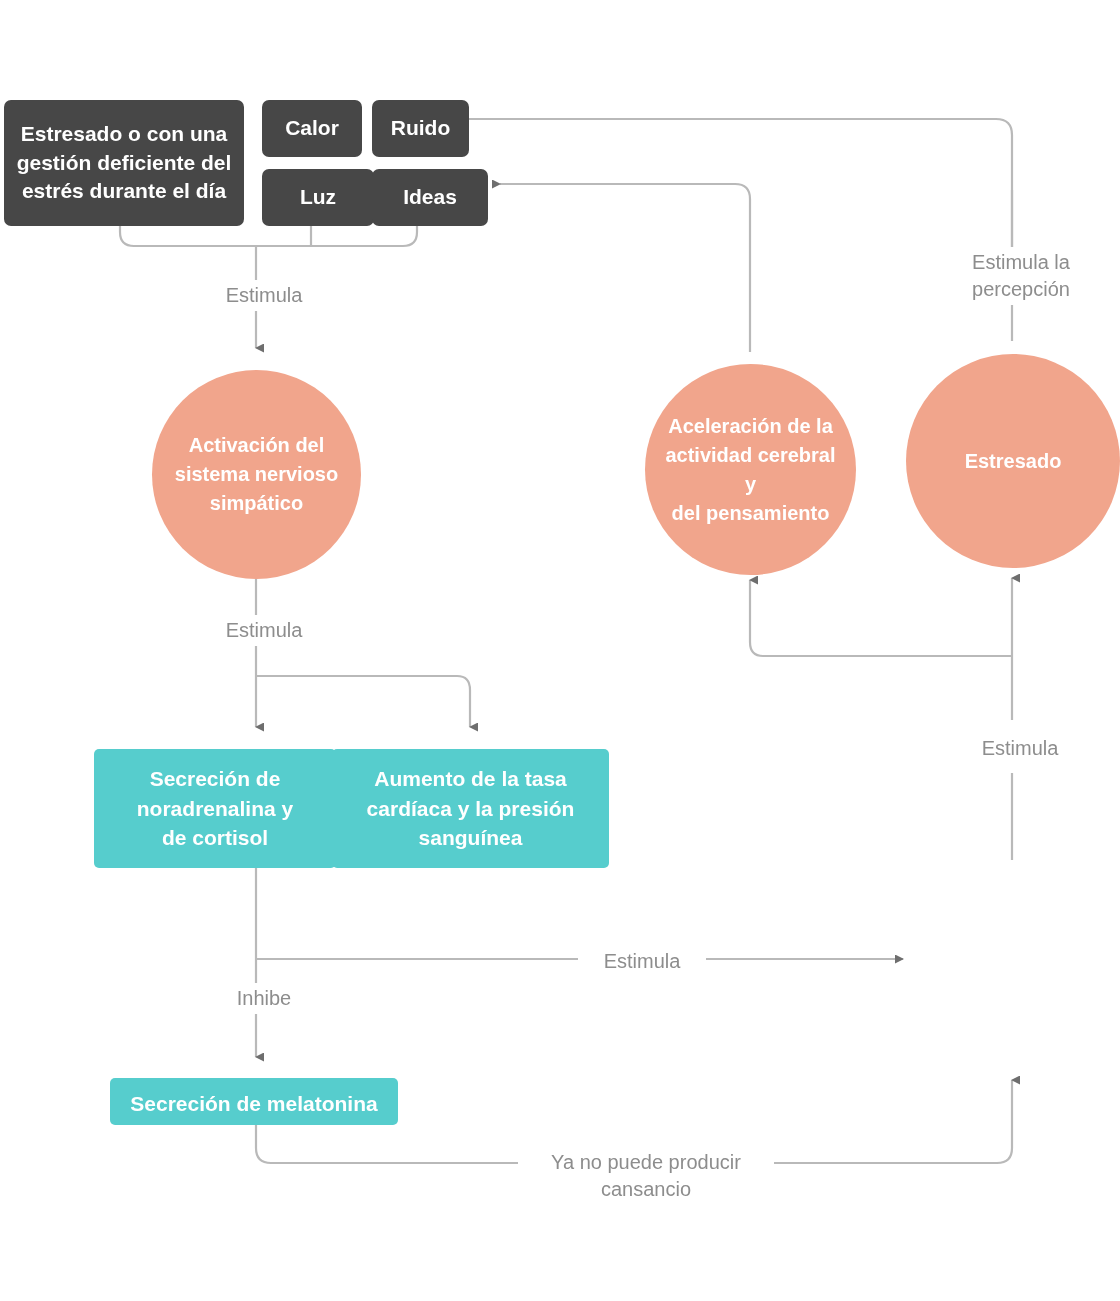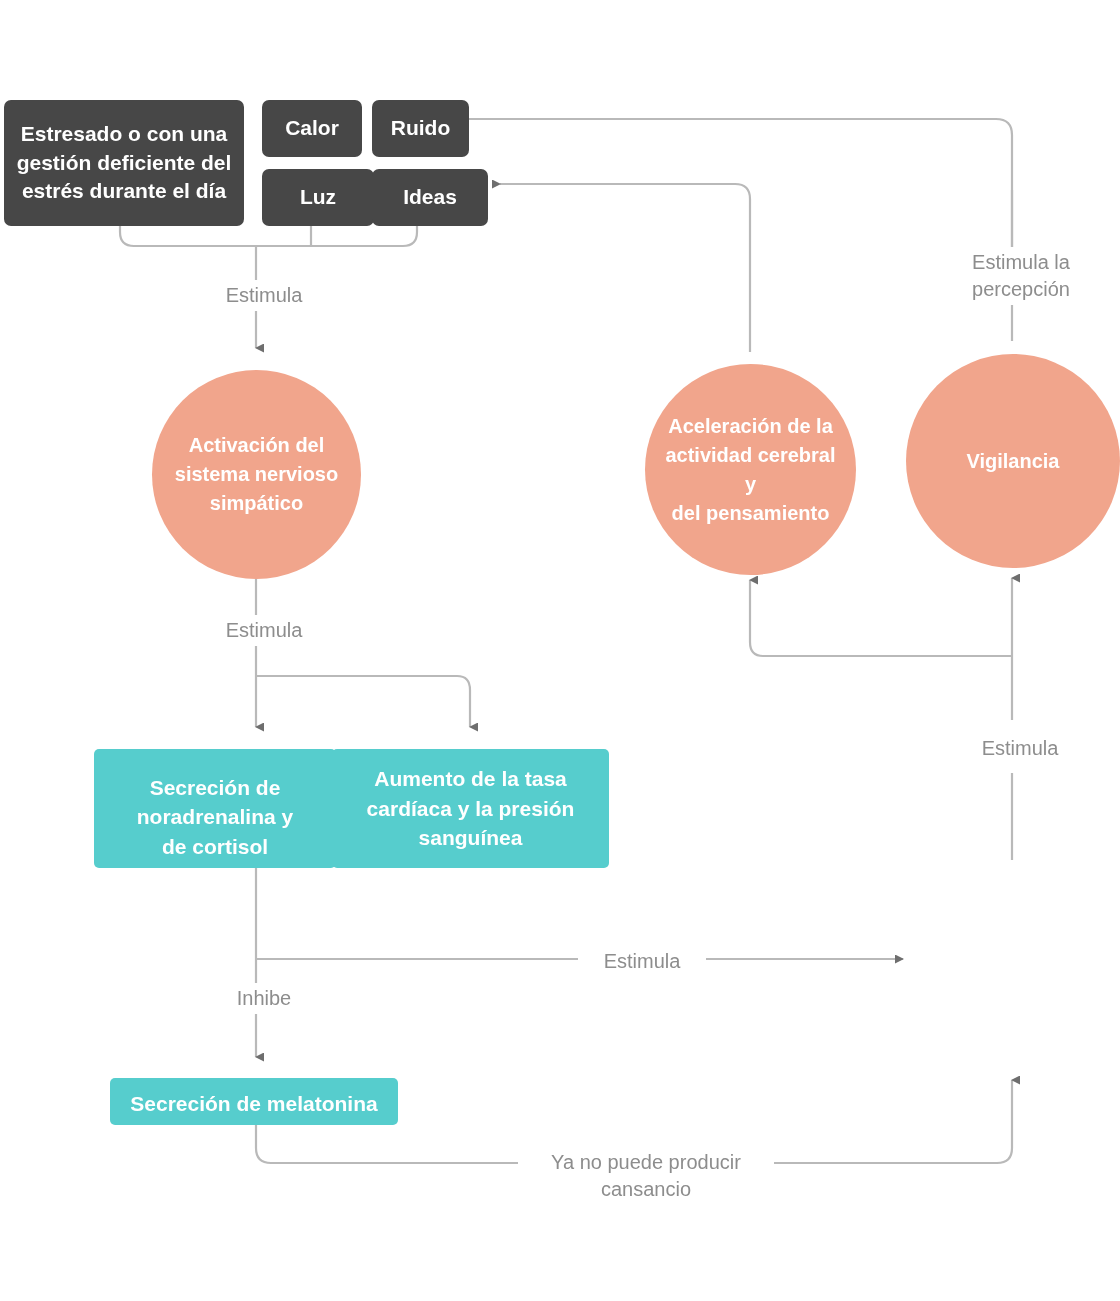--- a/index.html
+++ b/index.html
@@ -160,25 +160,25 @@
 simpático</span>
   </div>
 
   <div class="node circle" style="left:645px; top:352px; width:211px; height:211px;">
     <span class="node-text">Aceleración de la
 actividad cerebral y
 del pensamiento</span>
   </div>
 
   <div class="node circle" style="left:906px; top:342px; width:214px; height:214px;">
-    <span class="node-text">Vigilancia</span>
-  </div>
-
-
-  <div class="node box-teal" style="left:94px; top:737px; width:242px; height:119px;align-items:flex-end;">
+    <span class="node-text">Estresado</span>
+  </div>
+
+
+  <div class="node box-teal" style="left:94px; top:737px; width:242px; height:119px;">
     <span class="node-text">Secreción de
 noradrenalina y
 de cortisol</span>
   </div>
 
   <div class="node box-teal" style="left:332px; top:737px; width:277px; height:119px;">
     <span class="node-text">Aumento de la tasa
 cardíaca y la presión
 sanguínea</span>
   </div>

